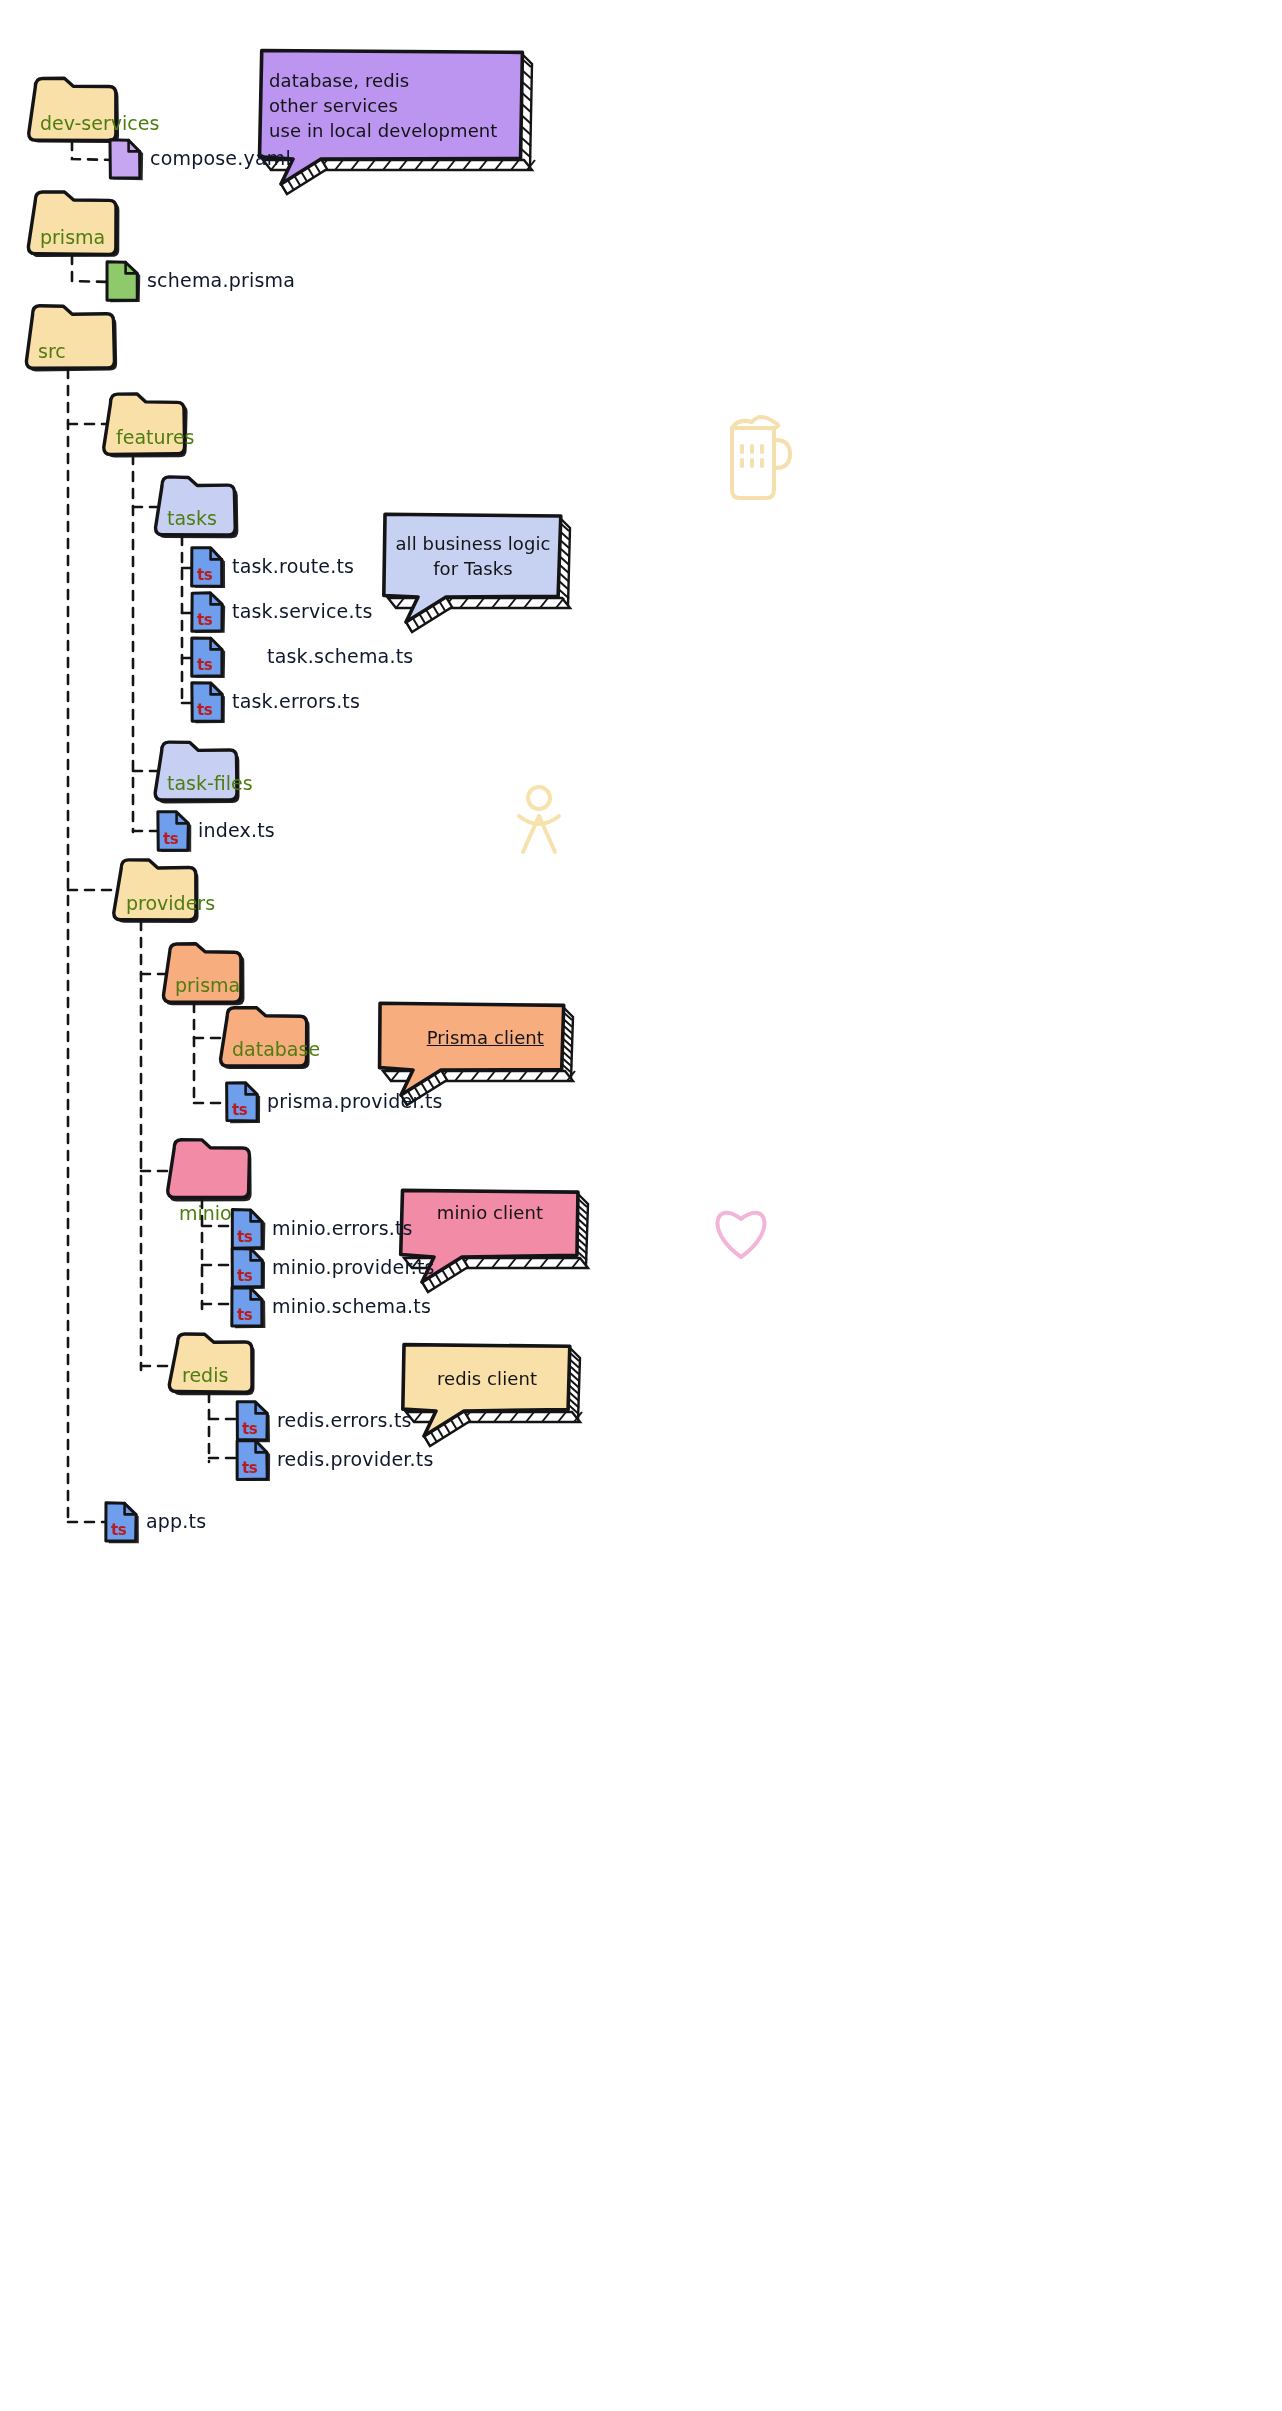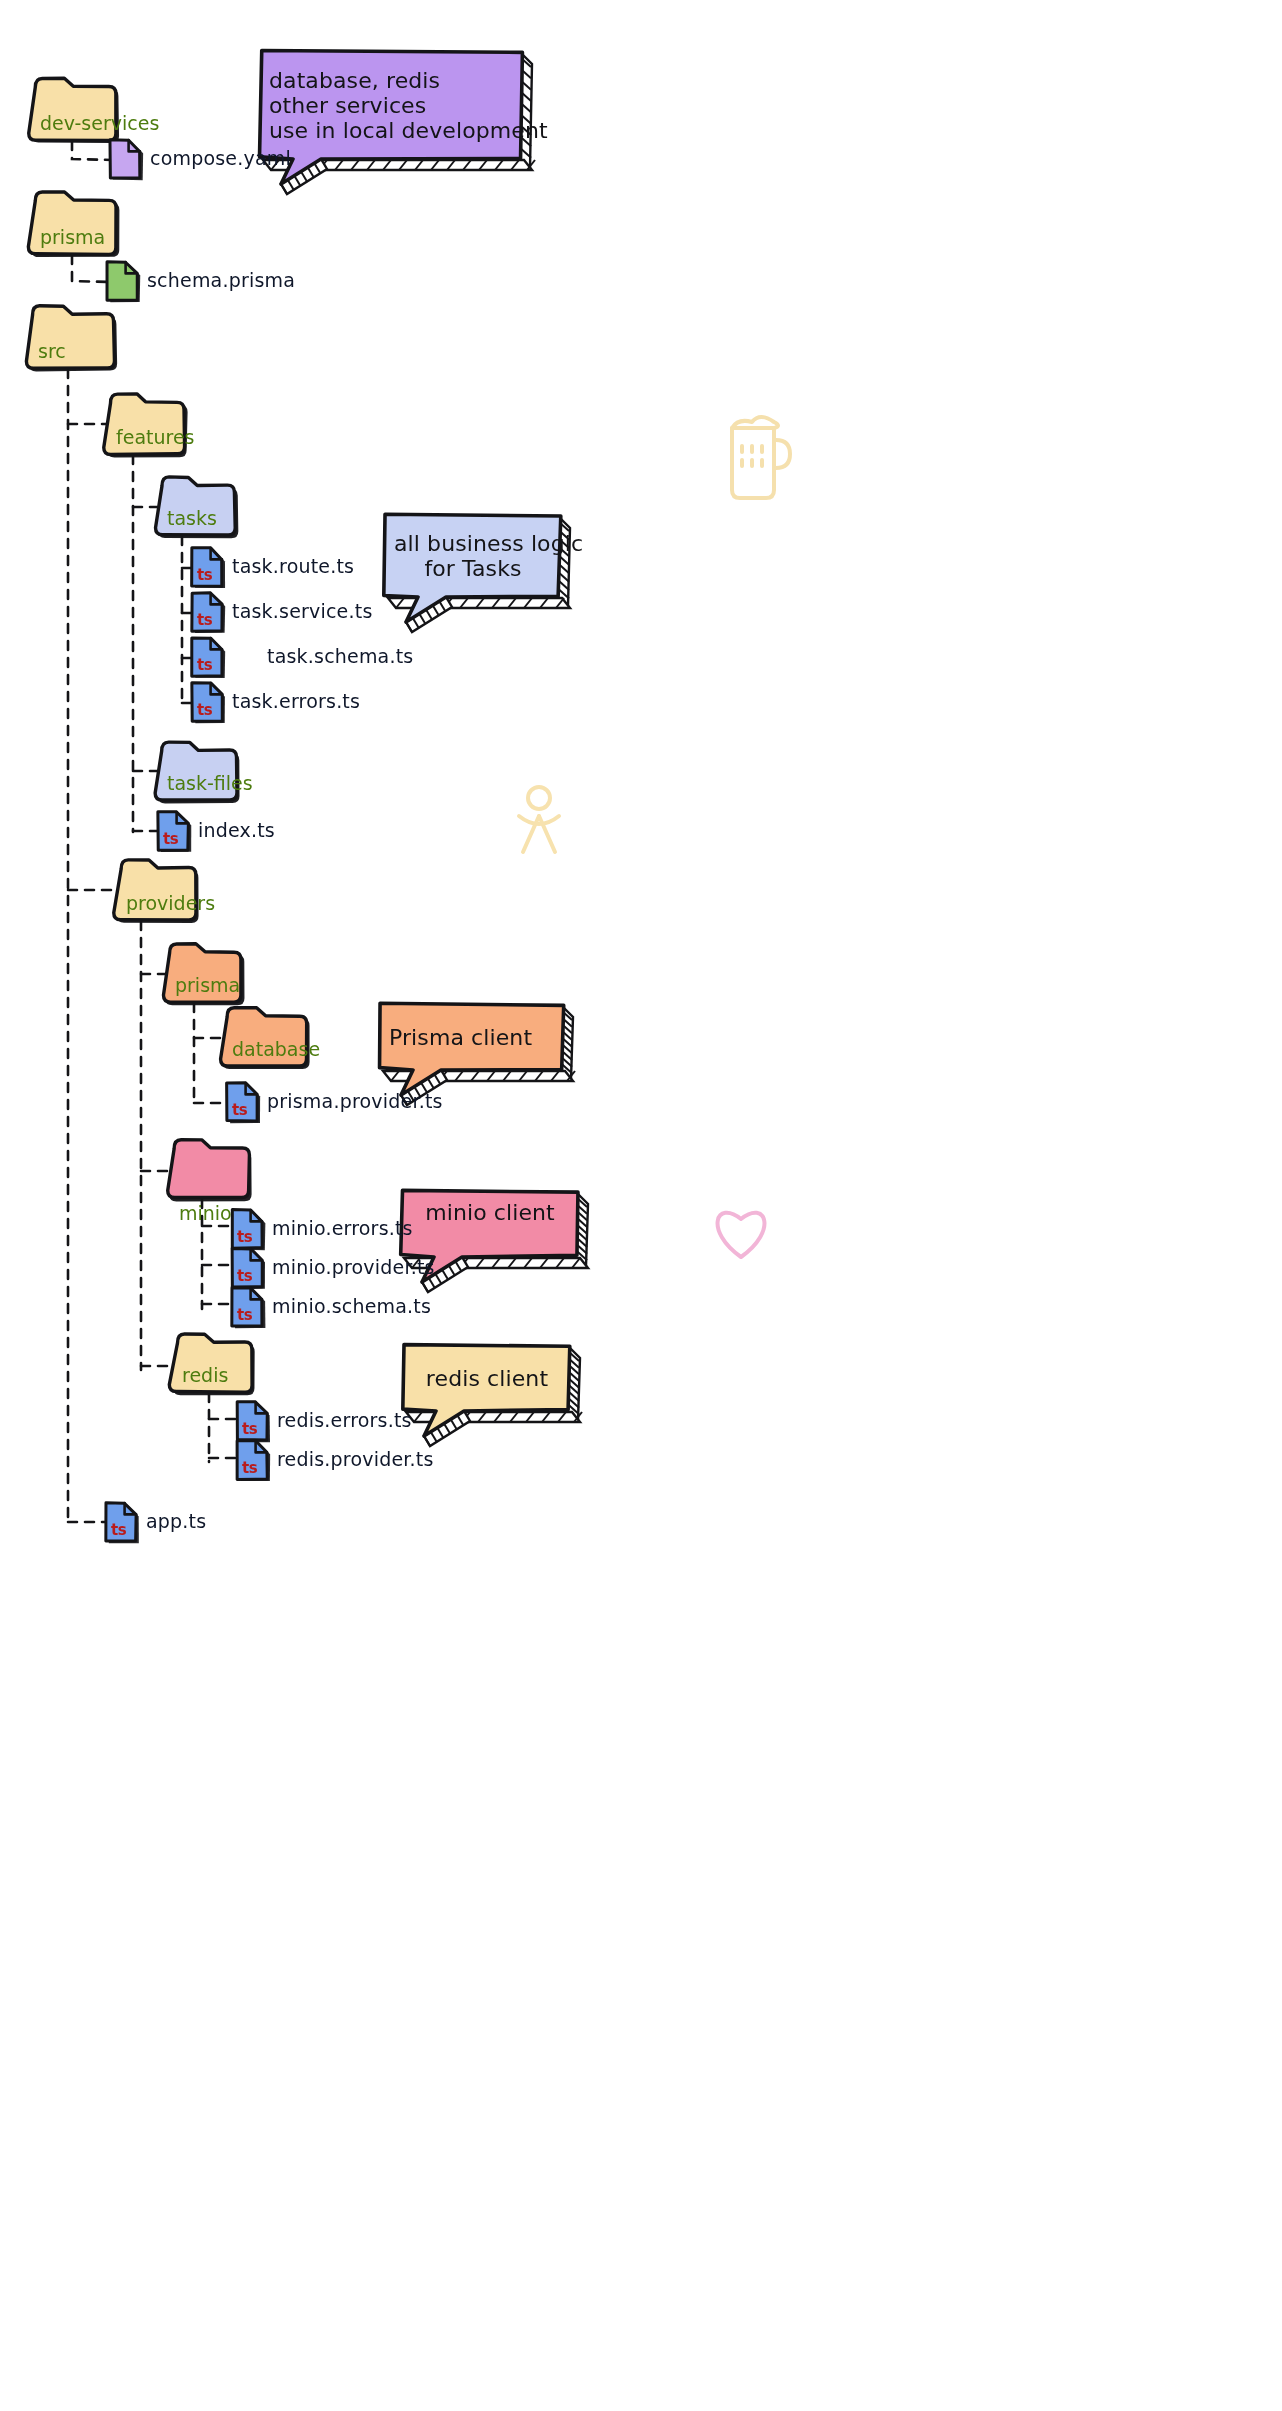--- a/index.html
+++ b/index.html
@@ -4,21 +4,21 @@
 <style>
   html,body{margin:0;padding:0;background:#ffffff;}
   body{width:1282px;height:2411px;position:relative;overflow:hidden;
        font-family:"DejaVu Sans","Liberation Sans",sans-serif;}
   #stage{position:absolute;left:0;top:0;width:1282px;height:2411px;}
   svg.layer{position:absolute;left:0;top:0;width:1282px;height:2411px;overflow:visible;}
   .lbl{position:absolute;color:#0f172a;white-space:nowrap;
        font-family:"DejaVu Sans","Liberation Sans",sans-serif;
        font-size:19px;letter-spacing:.2px;}
   .node-label{position:absolute;color:#4d7c0f;white-space:nowrap;font-size:19px;}
-  .callout-text{position:absolute;color:#141417;white-space:pre;font-size:22px;
+  .callout-text{position:absolute;color:#141417;white-space:pre;font-size:18px;
                 line-height:25px;letter-spacing:.1px;}
   .ts-glyph{position:absolute;color:#b91c1c;font-size:15px;font-weight:700;letter-spacing:-.3px;}
 </style>
 </head>
 <body>
 
 <div id="stage">
 
   <svg class="layer" viewBox="0 0 1282 2411">
     <g fill="none" stroke="#141417" stroke-width="2.6" stroke-linecap="round" stroke-dasharray="9 8">
@@ -669,17 +669,17 @@
       <div class="ts-glyph" style="left: 242px; top: 1420px;">ts</div>
       <div class="lbl" style="left: 277px; top: 1448px;">redis.provider.ts</div>
       <div class="ts-glyph" style="left: 242px; top: 1459px;">ts</div>
       <div class="lbl" style="left: 146px; top: 1510px;">app.ts</div>
       <div class="ts-glyph" style="left: 111px; top: 1521px;">ts</div>
       <div class="callout-text" style="left: 269px; width: 245px; top: 67.5px; text-align: left;">database, redis
 other services
 use in local development</div>
       <div class="callout-text" style="left: 394px; width: 158px; top: 531px; text-align: center;">all business logic
 for Tasks</div>
-      <div class="callout-text" style="left: 389px; width: 166px; top: 1024.5px; text-align: left;">Prisma client</div>
+      <div class="callout-text" style="left: 378px; width: 166px; top: 1024.5px; text-align: right; text-decoration: underline;">Prisma client</div>
       <div class="callout-text" style="left: 410px; width: 160px; top: 1200px; text-align: center;">minio client</div>
       <div class="callout-text" style="left: 412px; width: 150px; top: 1365.5px; text-align: center;">redis client</div>
     </div>
 </div>
 
 </body></html>

